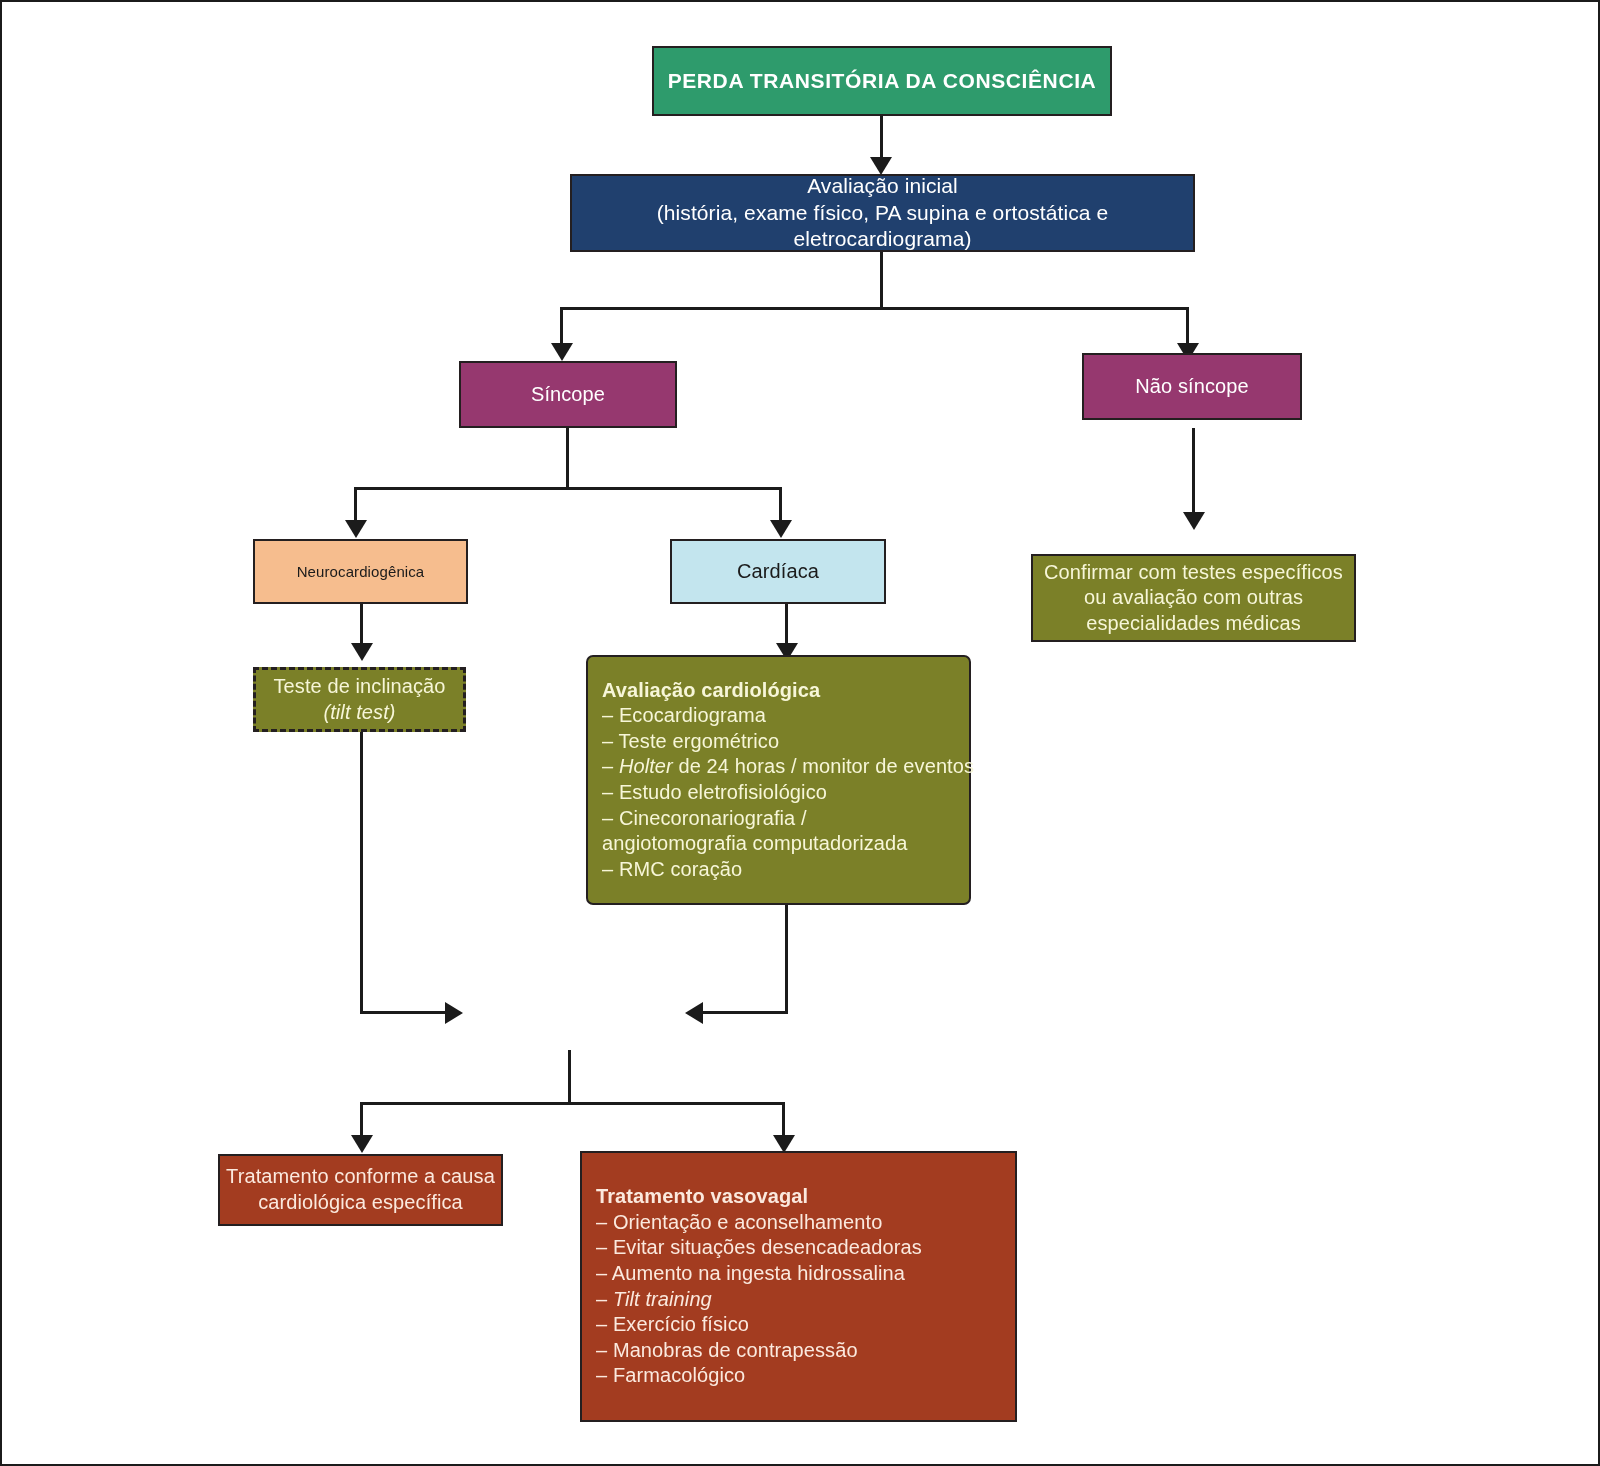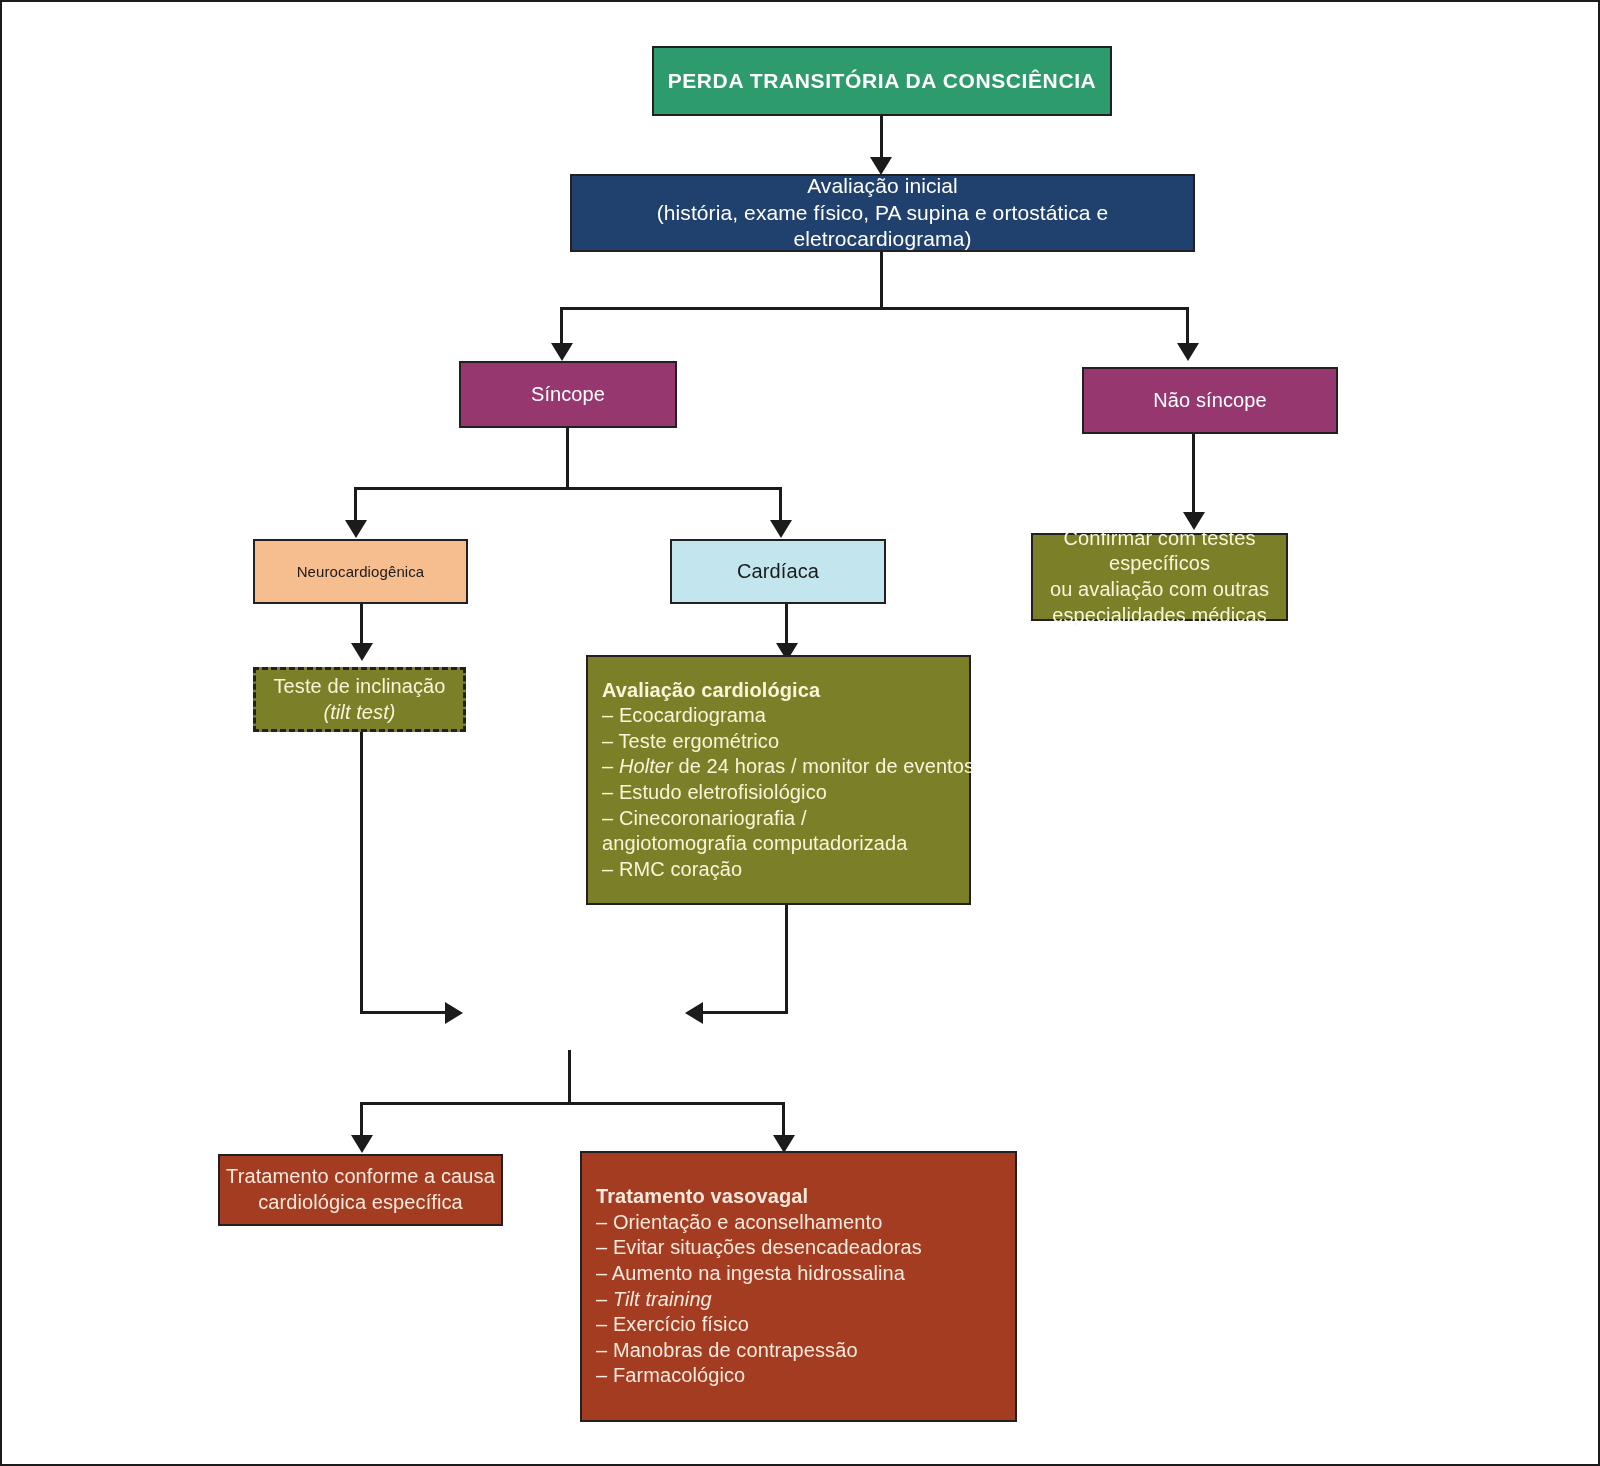--- a/index.html
+++ b/index.html
@@ -58,21 +58,21 @@
   .n-cardiaca {
     background: #c3e5ee;
     color: #1b1b1b;
     font-size: 20px;
   }
   .n-confirmar, .n-avalcard {
     background: #7b8028;
     color: #f7f6d8;
   }
   .n-confirmar { font-size: 20px; }
-  .n-avalcard  { font-size: 20px; }
+  .n-avalcard  { font-size: 20px; border-radius: 7px; }
   .n-tilt {
     background: #7b8028;
     color: #f7f6d8;
     font-size: 20px;
     border: 3px dashed #241f20;
   }
   .n-diag {
     background: #f6c333;
     color: #1b1b1b;
     font-size: 20px;
@@ -166,33 +166,33 @@
 
   <div class="node center n-aval" style="left:568px; top:172px; width:625px; height:78px;">
     <span class="line">Avaliação inicial</span>
     <span class="line">(história, exame físico, PA supina e ortostática e eletrocardiograma)</span>
   </div>
 
   <div class="node center n-sincope" style="left:457px; top:359px; width:218px; height:67px;">
     <span class="line">Síncope</span>
   </div>
 
-  <div class="node center n-naosincope" style="left:1080px; top:365px; width:256px; height:67px;">
+  <div class="node center n-naosincope" style="left:1080px; top:351px; width:220px; height:67px;">
     <span class="line">Não síncope</span>
   </div>
 
   <div class="node center n-neuro" style="left:251px; top:537px; width:215px; height:65px;">
     <span class="line">Neurocardiogênica</span>
   </div>
 
   <div class="node center n-cardiaca" style="left:668px; top:537px; width:216px; height:65px;">
     <span class="line">Cardíaca</span>
   </div>
 
-  <div class="node center n-confirmar" style="left:1029px; top:531px; width:257px; height:88px;">
+  <div class="node center n-confirmar" style="left:1029px; top:552px; width:325px; height:88px;">
     <span class="line">Confirmar com testes específicos</span>
     <span class="line">ou avaliação com outras</span>
     <span class="line">especialidades médicas</span>
   </div>
 
   <div class="node center n-tilt" style="left:251px; top:665px; width:213px; height:65px;">
     <span class="line">Teste de inclinação</span>
     <span class="line ital">(tilt test)</span>
   </div>
 

